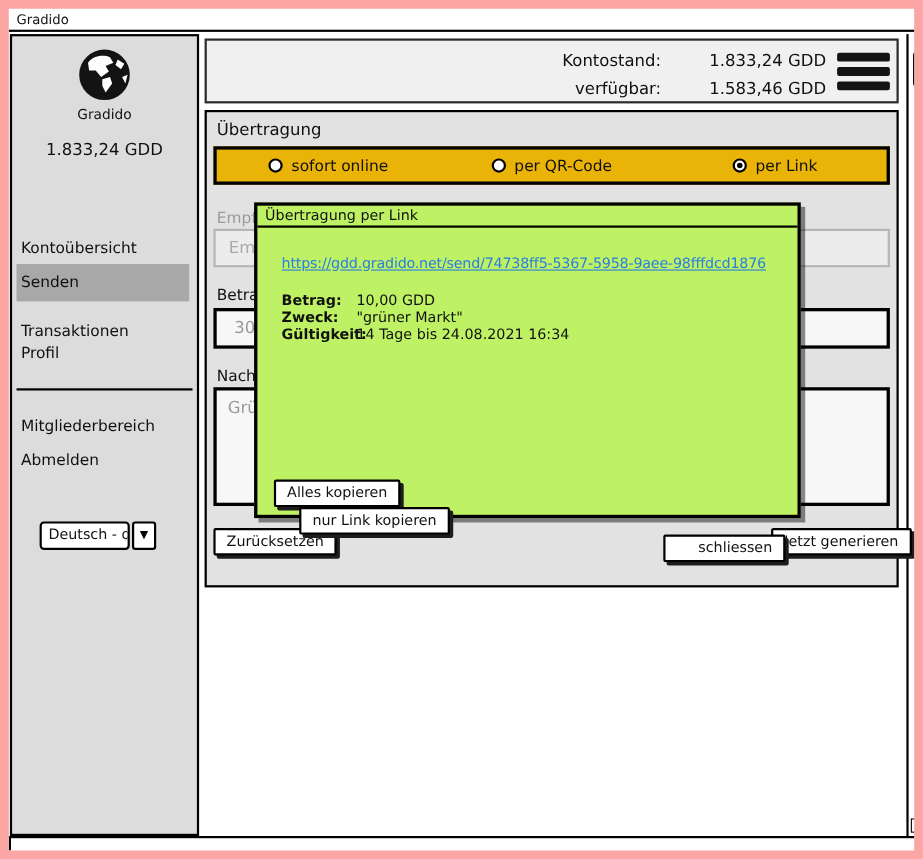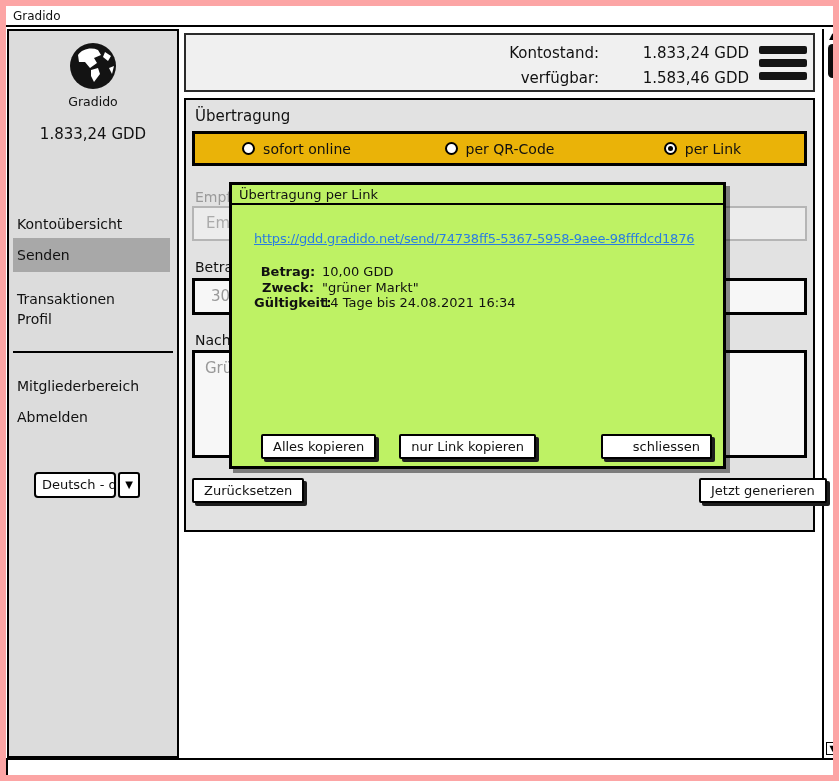--- a/index.html
+++ b/index.html
@@ -1,17 +1,17 @@
 <!DOCTYPE html>
 <html><head>
 <meta charset="utf-8">
 <style>
   html,body{margin:0;padding:0;background:#fff;}
   *{box-sizing:border-box;font-family:"DejaVu Sans","Liberation Sans",sans-serif;}
-  .frame{position:relative;width:839px;height:781px;background:#fff;border:6px solid #fca5a5;overflow:hidden;}
+  .frame{position:relative;width:839px;height:781px;background:#fff;border:8px solid #fca5a5;overflow:hidden;}
 
   
   .title-bar{position:absolute;left:0;top:0;width:835px;height:21px;background:#fff;border-bottom:2px solid #000;font-size:12px;line-height:21px;padding-left:7px;color:#111;}
 
   
   .sidebar{position:absolute;left:1px;top:23px;width:172px;height:729px;background:#dcdcdc;border:2px solid #000;}
   .globe-wrap{position:absolute;top:10px;left:0;width:100%;text-align:center;}
   .sidebar-logo-label{position:absolute;top:63px;left:0;width:100%;text-align:center;font-size:12.5px;color:#111;}
   .sidebar-balance{position:absolute;top:94px;left:0;width:100%;text-align:center;font-size:15px;color:#111;}
   .nav-item{position:absolute;left:8px;font-size:14px;color:#111;cursor:default;}
@@ -55,24 +55,24 @@
 
   
   .wf-btn{display:inline-flex;align-items:center;height:25px;padding:0 10px;background:#fff;border:2px solid #000;border-radius:2px;box-shadow:3px 3px 0 #1d1d1d;font-size:13px;color:#111;cursor:pointer;white-space:nowrap;}
   .btn-reset{position:absolute;left:6px;top:378px;}
   .btn-generate{position:absolute;left:513px;top:378px;}
 
   
   .modal{position:absolute;left:223px;top:176px;width:497px;height:287px;background:#bef264;border:3px solid #000;box-shadow:4px 4px 0 rgba(0,0,0,0.45);z-index:10;}
   .modal-title-bar{height:20px;border-bottom:2px solid #000;font-size:13px;line-height:19px;padding-left:7px;color:#111;}
   .modal-link{position:absolute;left:22px;top:46px;font-size:13px;letter-spacing:-0.2px;color:#2a7de1;text-decoration:underline;white-space:nowrap;cursor:pointer;}
-  .modal-details{position:absolute;left:22px;top:79px;font-size:13px;line-height:15.5px;color:#111;text-align:center;}
+  .modal-details{position:absolute;left:22px;top:79px;font-size:13px;line-height:15.5px;color:#111;}
   .detail-row{display:flex;}
   .detail-row .dl{width:68px;font-weight:bold;}
-  .modal-buttons{position:absolute;left:29px;right:11px;top:249px;display:flex;align-items:flex-start;}
+  .modal-buttons{position:absolute;left:15px;right:11px;top:249px;display:flex;align-items:flex-start;flex-direction:column;}
   .btn-copy-link{margin-left:23px;}
   .btn-close{margin-left:auto;padding-left:30px;}
 </style>
 </head>
 <body>
 
 <div class="frame">
 
   <div class="title-bar">
     <span>Gradido</span>

